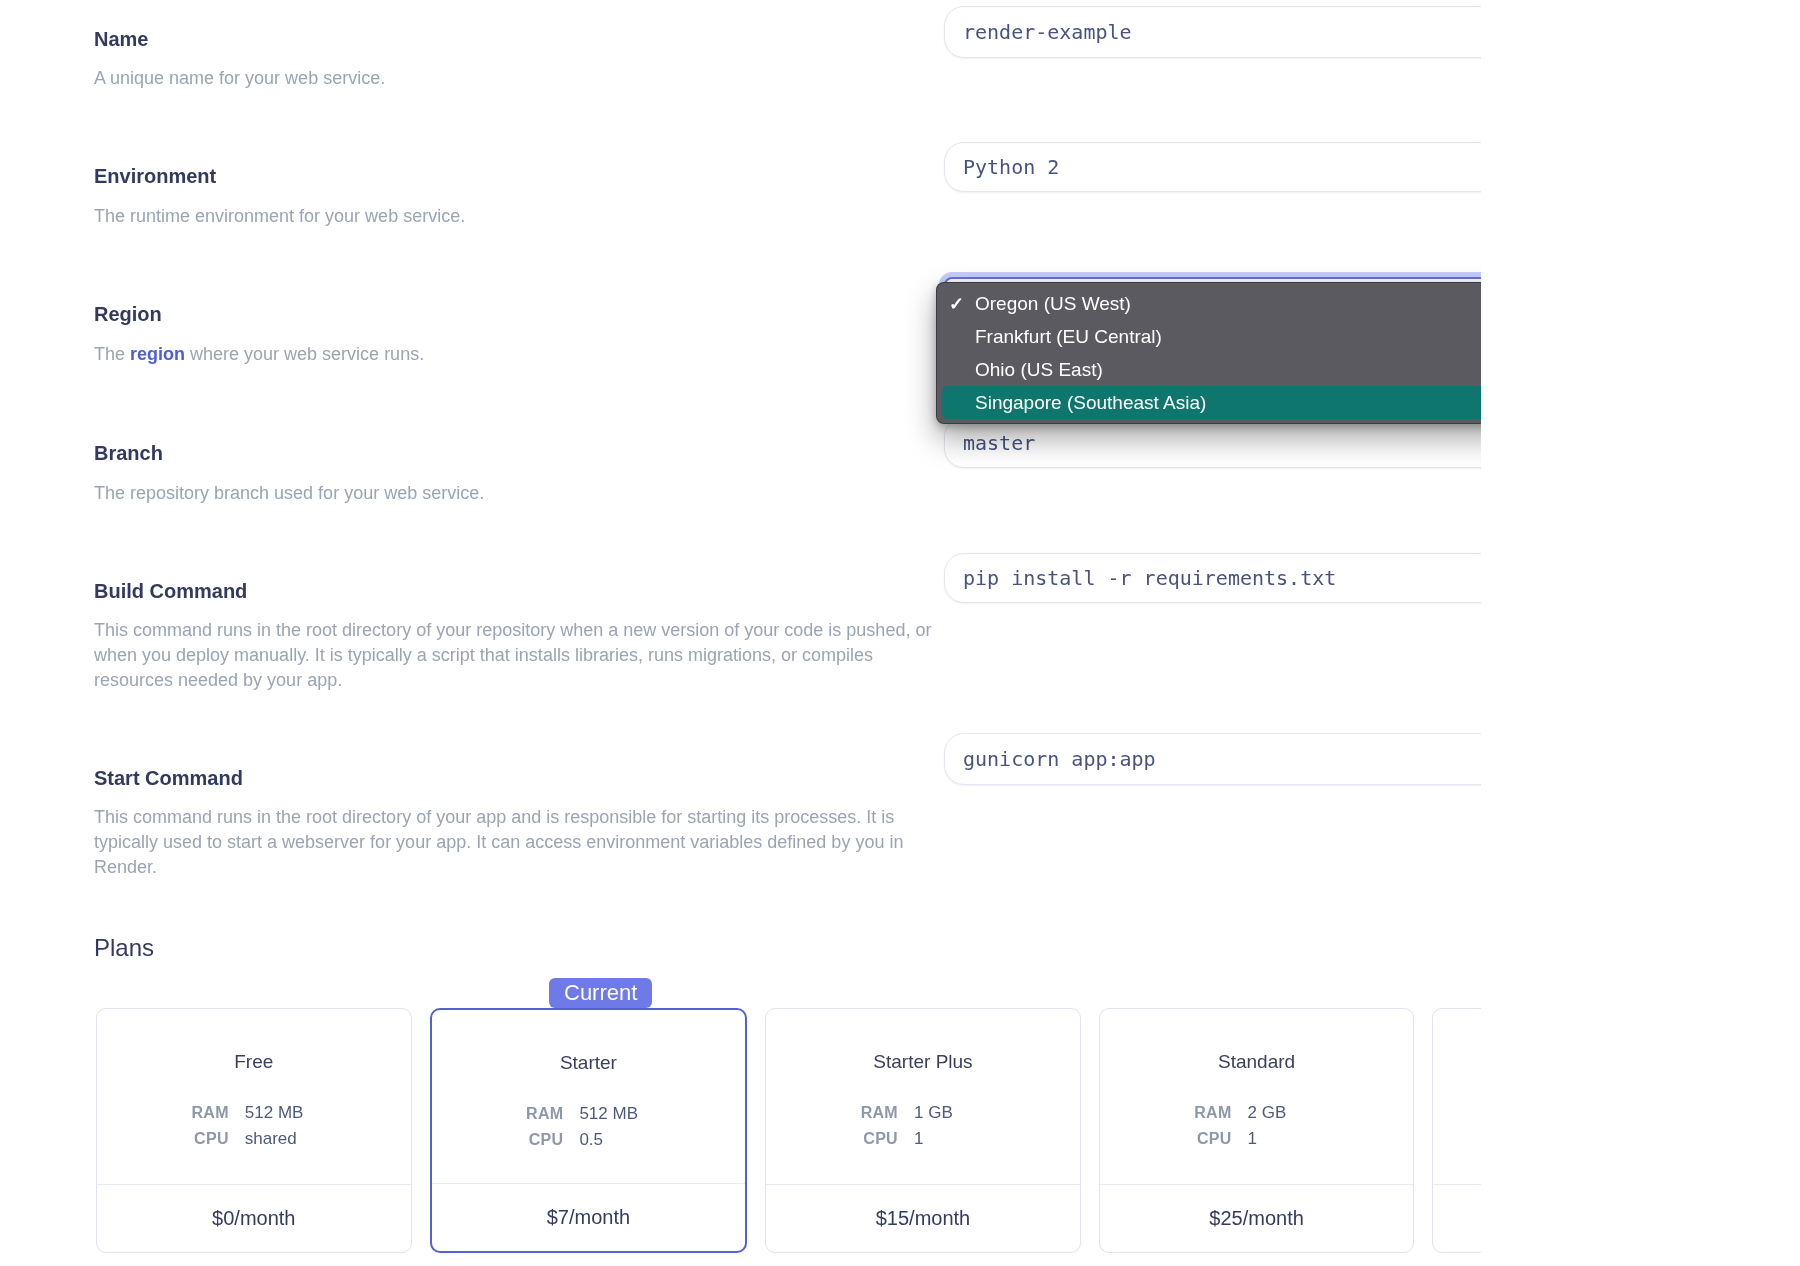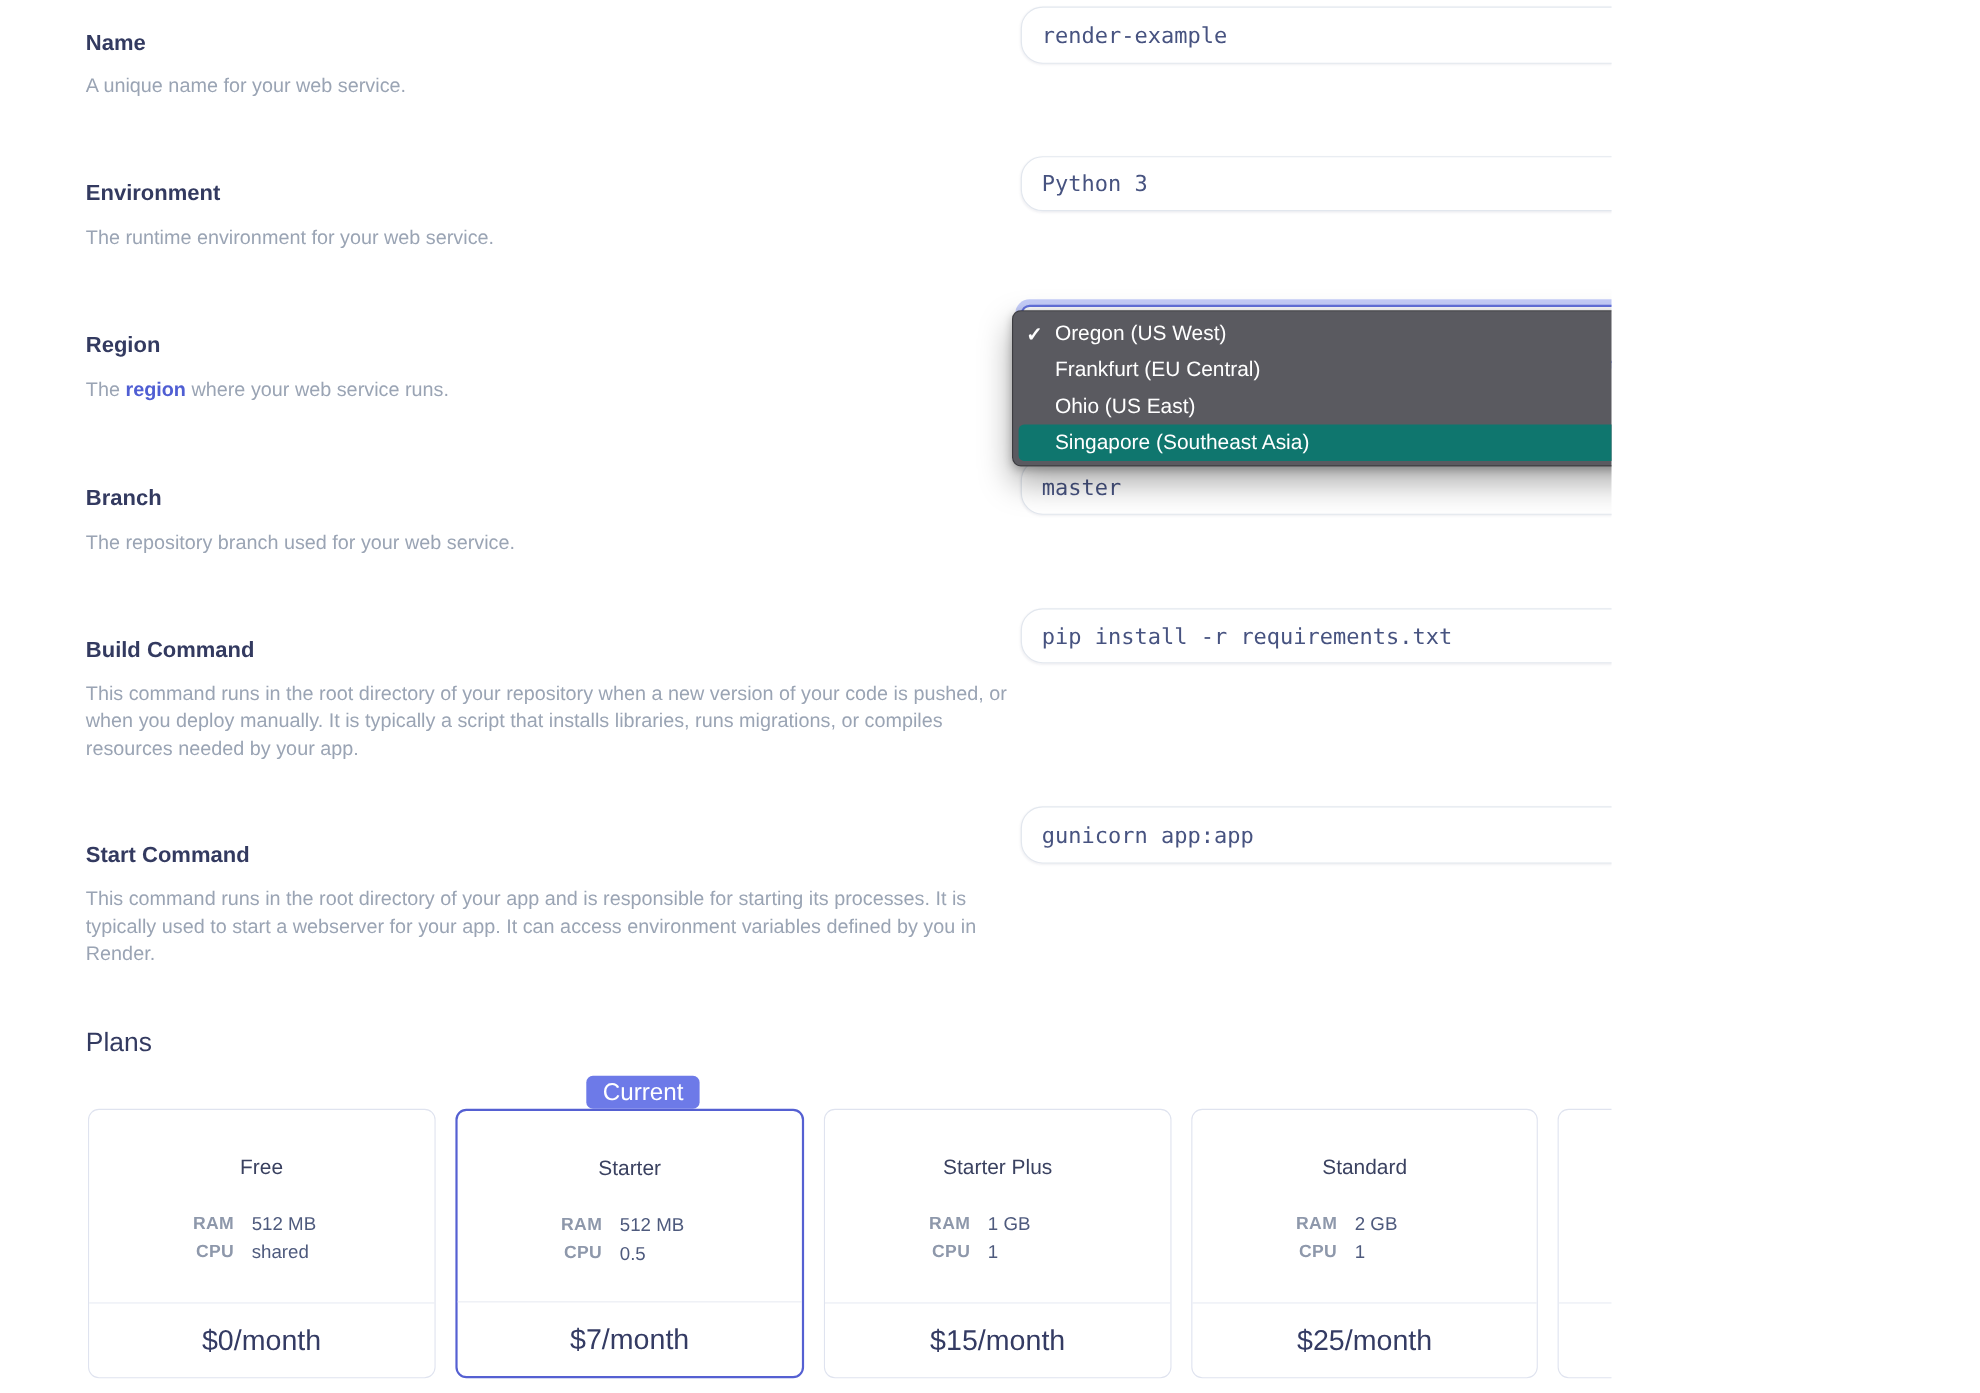--- a/index.html
+++ b/index.html
@@ -1,17 +1,17 @@
 <!DOCTYPE html>
 <html><head>
 <meta charset="utf-8">
 <style>
   html,body{margin:0;padding:0;background:#ffffff;}
   .canvas{position:relative;width:1465px;height:1266px;background:#ffffff;overflow:hidden;
-          font-family:"Liberation Sans",sans-serif;}
+          font-family:"Liberation Sans",sans-serif;margin-left:16px;}
 
   
   .field-label{position:absolute;left:78px;font-size:20px;font-weight:700;color:#333a60;}
   .field-desc{position:absolute;left:78px;font-size:18px;color:#9aa4b4;line-height:25px;}
   .field-desc a{color:#4f5ed3;text-decoration:none;font-weight:600;}
 
   
   .tbox{position:absolute;left:928px;width:812px;height:50px;background:#fff;
         border:1px solid #e2e7ee;border-radius:20px;box-sizing:border-box;
         box-shadow:0 1px 2px rgba(50,50,93,.07);
@@ -43,37 +43,37 @@
   .card{flex:1;background:#fff;border:1px solid #dfe3ef;border-radius:10px;box-sizing:border-box;
         display:flex;flex-direction:column;}
   .card.current{border:2px solid #5560d2;}
   .card-title{text-align:center;margin-top:42px;font-size:19px;color:#3a4160;}
   .specs{margin-top:30px;display:flex;flex-direction:column;gap:6px;}
   .spec-row{display:flex;justify-content:center;align-items:center;}
   .spec-label{width:70px;text-align:right;font-size:16px;color:#8e98ab;letter-spacing:.3px;font-weight:bold;}
   .spec-value{width:104px;margin-left:16px;text-align:left;font-size:17px;color:#4e5a7d;}
   .card-divider{margin-top:auto;border-top:1px solid #e8ebf3;}
   .price-box{height:67px;display:flex;align-items:center;justify-content:center;
-        font-size:26px;font-weight:500;color:#343b63;}
+        font-size:20px;font-weight:500;color:#343b63;}
 </style>
 </head>
 <body>
 
 <div class="canvas">
 
   <div class="field-label" style="top:28px;">Name</div>
   <div class="field-desc" style="top:66px;">A unique name for your web service.</div>
   <div class="tbox" style="top:6px;height:52px;">
     <span>render-example</span>
   </div>
 
   <div class="field-label" style="top:165px;">Environment</div>
   <div class="field-desc" style="top:204px;">The runtime environment for your web service.</div>
   <div class="tbox select" style="top:142px;">
-    <span>Python 3</span>
+    <span>Python 2</span>
     <svg class="stepper" viewBox="0 0 14 20">
       <polygon points="7,1 13,8 1,8" fill="#3d4868"></polygon>
       <polygon points="1,12 13,12 7,19" fill="#3d4868"></polygon>
     </svg>
   </div>
 
   <div class="field-label" style="top:303px;">Region</div>
   <div class="field-desc" style="top:342px;">
     <span>The </span><a href="#">region</a><span> where your web service runs.</span>
   </div>

